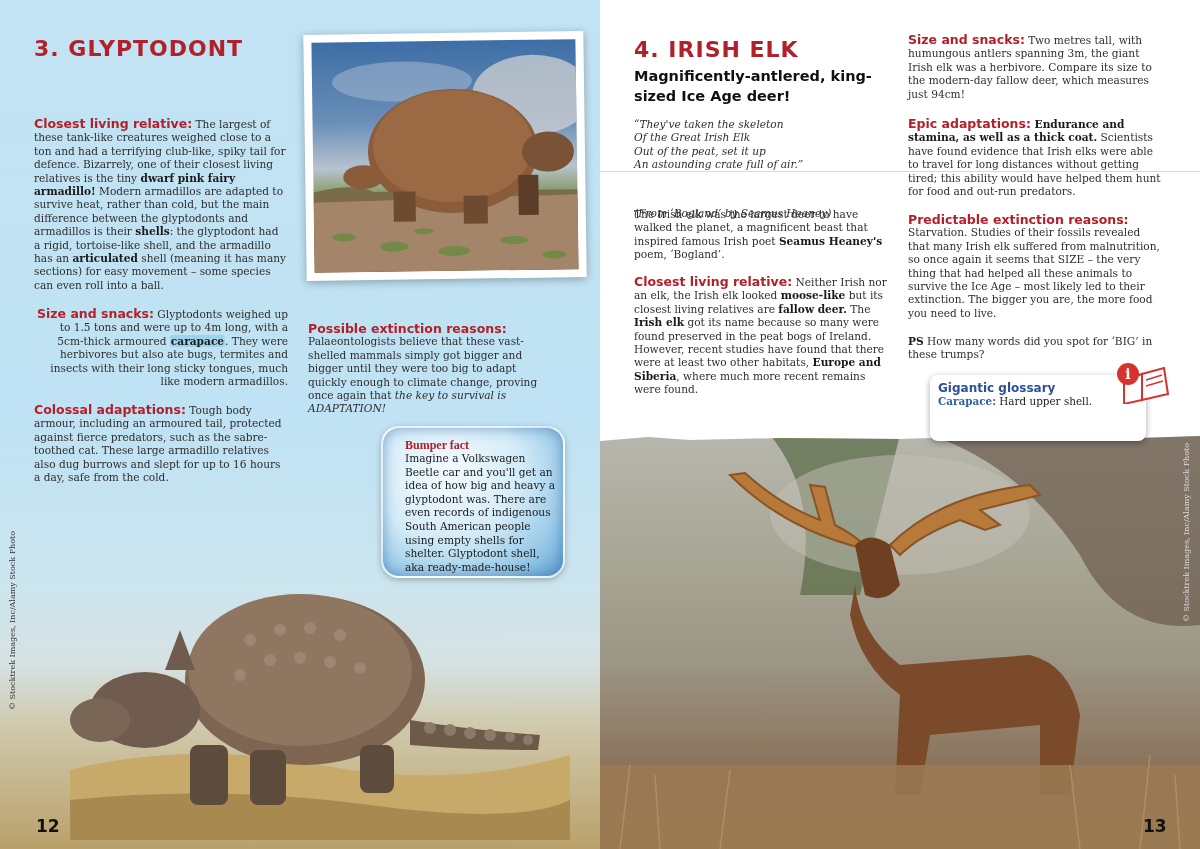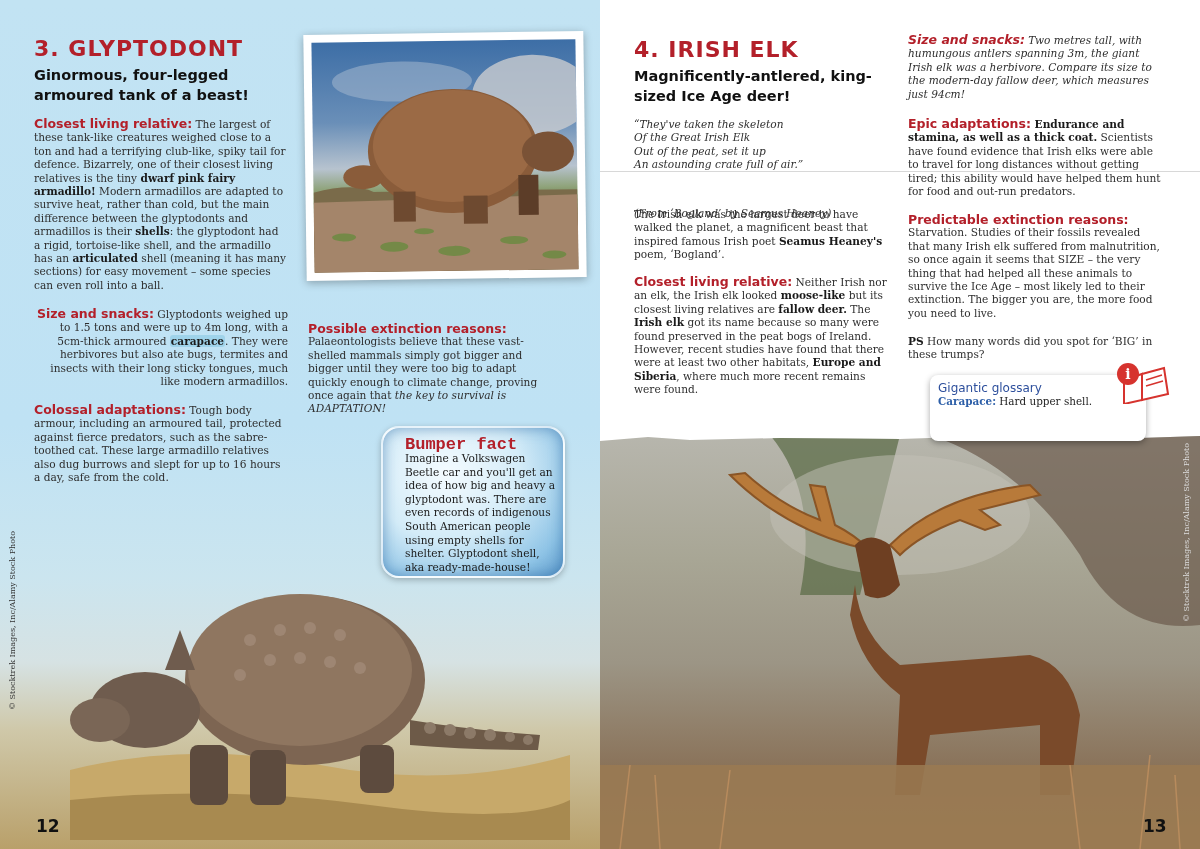--- a/index.html
+++ b/index.html
@@ -41,21 +41,21 @@
 
   
   .ice {
     position: absolute;
     background: radial-gradient(ellipse at 35% 30%, #f4fbff 0%, #d4ecf8 45%, #8fc4e6 80%, #5f9ccc 100%);
     border-radius: 18px;
     box-shadow: inset 0 0 14px rgba(40,100,160,.55), 0 2px 6px rgba(0,0,0,.25);
     border: 2px solid rgba(255,255,255,.75);
   }
   .ice .ice-inner { position: absolute; }
-  .ice .fact-title { font-family: Liberation Mono, monospace; font-weight: bold; color: #b3202a; font-size: 17px; line-height: 14px; }
+  .ice .fact-title { font-family: Liberation Serif, serif; font-weight: bold; color: #b3202a; font-size: 12px; line-height: 14px; }
   .ice .fact-body { font-family: "DejaVu Serif", serif; font-size: 10.6px; line-height: 13.6px; color: #1a1a1a; }
 
   
   .photo-frame {
     position: absolute; left: 305px; top: 33px; width: 280px; height: 246px;
     background: #fff; padding: 8px; transform: rotate(-0.8deg);
     box-shadow: 0 2px 8px rgba(0,0,0,.3);
   }
   .photo-inner {
     width: 100%; height: 100%; position: relative; overflow: hidden;
@@ -70,21 +70,21 @@
     position: absolute; left: 0; top: 435px; width: 600px; height: 414px;
     background: linear-gradient(180deg, #b7b6ad 0%, #a8a695 30%, #9c9585 55%, #8a735a 80%, #9c7a52 100%);
     clip-path: polygon(0 6px, 8% 2px, 15% 5px, 30% 3px, 50% 4px, 70% 0, 85% 4px, 100% 1px, 100% 100%, 0 100%);
   }
 
   .glossary {
     position: absolute; left: 330px; top: 375px; width: 216px; height: 66px;
     background: #fff; border-radius: 8px; box-shadow: 0 2px 6px rgba(0,0,0,.35);
     padding: 6px 8px;
   }
-  .glossary .g-title { font-family: "DejaVu Sans", sans-serif; font-weight: normal; color: #2d4f9c; font-size: 12px; line-height: 14px; }
+  .glossary .g-title { font-family: "DejaVu Sans", sans-serif; font-weight: bold; color: #2d4f9c; font-size: 12px; line-height: 14px; }
   .glossary .g-line { font-family: "DejaVu Serif", serif; font-size: 10.4px; line-height: 13px; color: #222; }
   .glossary .g-term { color: #2d5fa8; font-weight: bold; }
 
   .page-num {
     position: absolute; font-family: "DejaVu Sans", sans-serif; font-weight: bold; font-size: 17px; color: #111;
   }
   .credit {
     position: absolute; font-family: "DejaVu Serif", serif; font-size: 8px; color: #333;
     transform-origin: left top; white-space: nowrap;
   }
@@ -94,21 +94,20 @@
 </style>
 </head>
 <body>
 
 <div class="spread">
 
   <div class="page-left">
 
     <div class="block" style="left:34px; top:37px; width:260px;">
       <div class="title">3. GLYPTODONT</div>
-      <div class="subtitle">Ginormous, four-legged armoured tank of a beast!</div>
     </div>
 
     <div class="block body-text" style="left:34px; top:117px; width:254px;">
       <span class="lbl">Closest living relative:</span><span> The largest of these tank-like creatures weighed close to a ton and had a terrifying club-like, spiky tail for defence. Bizarrely, one of their closest living relatives is the tiny </span><b>dwarf pink fairy armadillo!</b><span> Modern armadillos are adapted to survive heat, rather than cold, but the main difference between the glyptodonts and armadillos is their </span><b>shells</b><span>: the glyptodont had a rigid, tortoise-like shell, and the armadillo has an </span><b>articulated</b><span> shell (meaning it has many sections) for easy movement – some species can even roll into a ball.</span>
     </div>
 
     <div class="block body-text" style="left:34px; top:307px; width:254px;text-align:right;">
       <span class="lbl">Size and snacks:</span><span> Glyptodonts weighed up to 1.5 tons and were up to 4m long, with a 5cm-thick armoured </span><b class="hilite">carapace</b><span>. They were herbivores but also ate bugs, termites and insects with their long sticky tongues, much like modern armadillos.</span>
     </div>
 
@@ -209,21 +208,21 @@
     <div class="block body-text poem" style="left:34px; top:182px; width:250px;margin-top:25px;">(From ‘Bogland’ by Seamus Heaney)</div>
 
     <div class="block body-text" style="left:34px; top:208px; width:256px;">
       <span>The Irish elk was the largest deer to have walked the planet, a magnificent beast that inspired famous Irish poet </span><b>Seamus Heaney's</b><span> poem, ‘Bogland’.</span>
     </div>
 
     <div class="block body-text" style="left:34px; top:275px; width:256px;">
       <span class="lbl">Closest living relative:</span><span> Neither Irish nor an elk, the Irish elk looked </span><b>moose-like</b><span> but its closest living relatives are </span><b>fallow deer.</b><span> The </span><b>Irish elk</b><span> got its name because so many were found preserved in the peat bogs of Ireland. However, recent studies have found that there were at least two other habitats, </span><b>Europe and Siberia</b><span>, where much more recent remains were found.</span>
     </div>
 
-    <div class="block body-text" style="left:308px; top:33px; width:256px;font-style:italic;">
+    <div class="block body-text" style="left:308px; top:33px; width:256px;">
       <span class="lbl">Size and snacks:</span><span> Two metres tall, with humungous antlers spanning 3m, the giant Irish elk was a herbivore. Compare its size to the modern-day fallow deer, which measures just 94cm!</span>
     </div>
 
     <div class="block body-text" style="left:308px; top:213px; width:256px;">
       <div class="lbl">Predictable extinction reasons:</div>
       <span>Starvation. Studies of their fossils revealed that many Irish elk suffered from malnutrition, so once again it seems that SIZE – the very thing that had helped all these animals to survive the Ice Age – most likely led to their extinction. The bigger you are, the more food you need to live.</span>
     </div>
 
     <div class="block body-text" style="left:308px; top:117px; width:256px;">
       <span class="lbl">Epic adaptations:</span><b> Endurance and stamina, as well as a thick coat.</b><span> Scientists have found evidence that Irish elks were able to travel for long distances without getting tired; this ability would have helped them hunt for food and out-run predators.</span>

